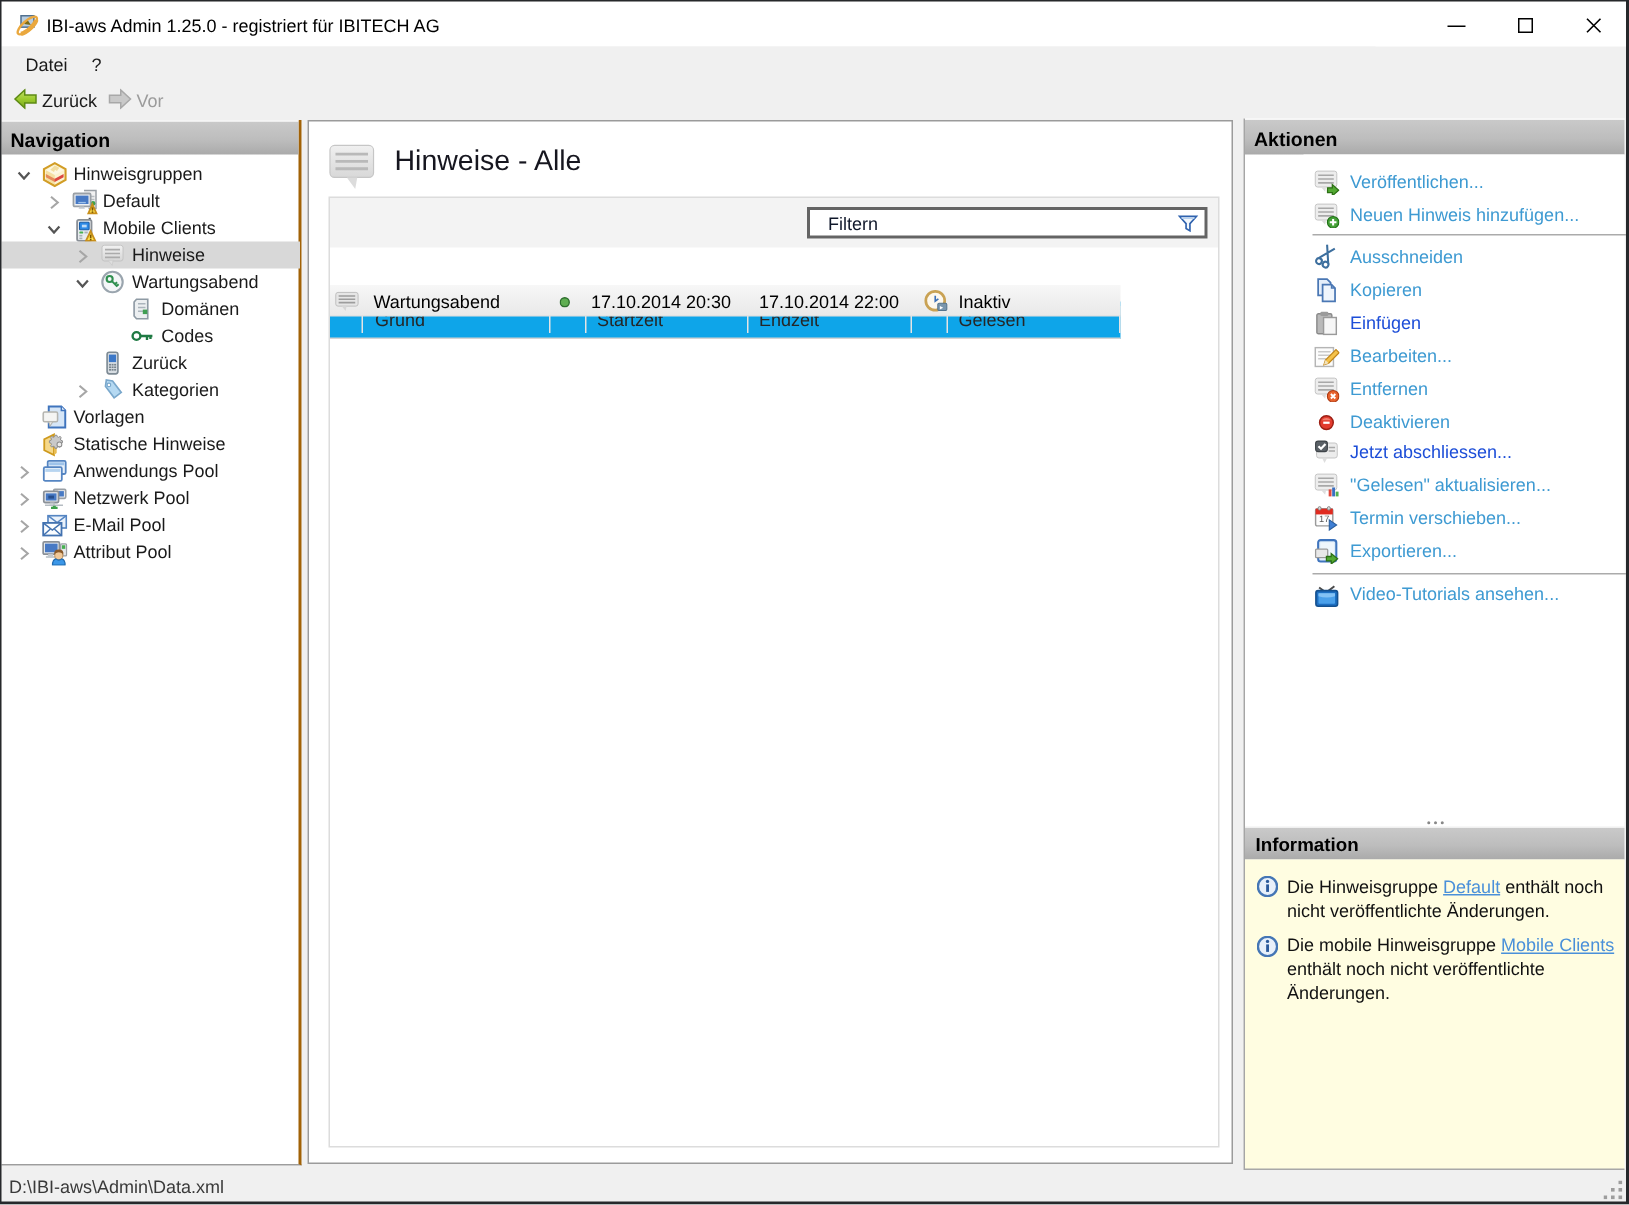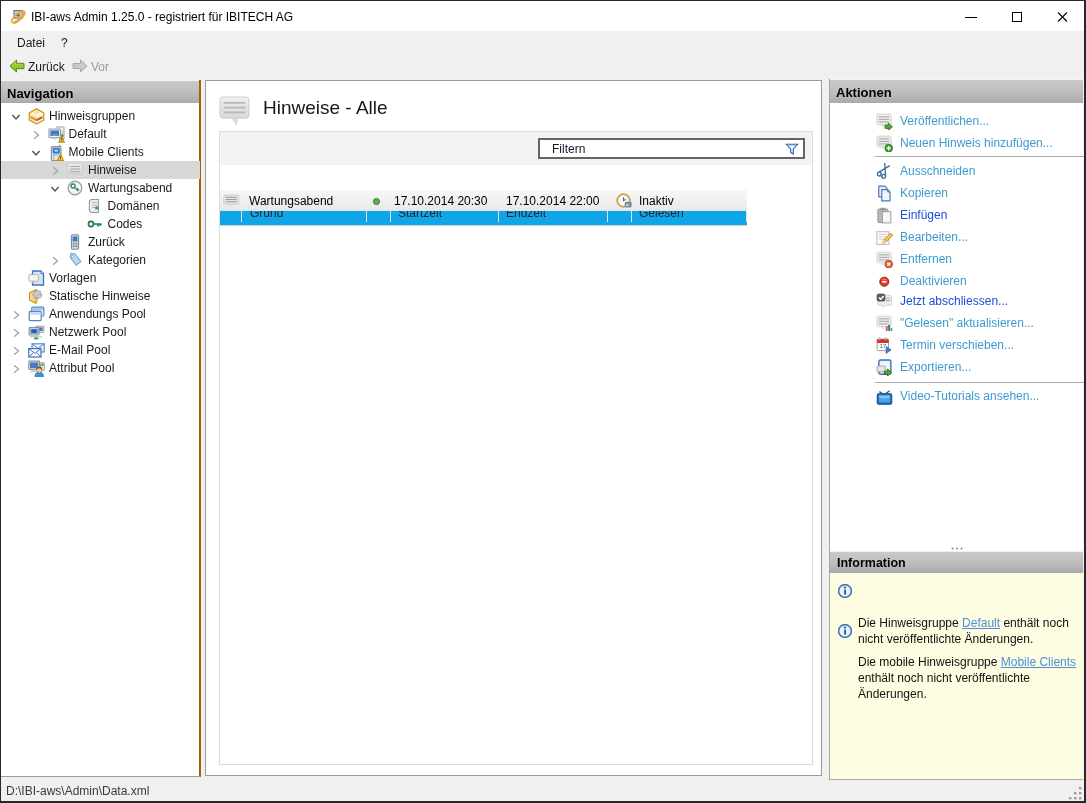--- a/index.html
+++ b/index.html
@@ -56,21 +56,21 @@
 .act { position:absolute; left:0; width:100%; height:22px; }
 .act .aicon { position:absolute; left:7px; top:3px; width:16px; height:16px; }
 .act .atxt { position:absolute; left:31px; top:4px; white-space:nowrap; }
 .blue { color:#3e9ad2; }
 .blk { color:#1d4ed8; }
 .asep { position:absolute; left:6px; width:232px; height:1px; background:#ababab; }
 #splitdots { position:absolute; left:121px; top:468px; width:12px; height:3px; }
 #infohead { position:absolute; left:0; top:472px; right:0; height:22px; background:linear-gradient(180deg,#c9c9c9 0%,#bdbdbd 55%,#aaaaaa 100%); border-top:1px solid #f0f0f0;}
 #infohead b { position:absolute; left:7px; top:4px; font-size:12.5px; color:#000; }
 #infobody { position:absolute; left:0; top:494px; right:0; bottom:0; background:#fffde1; border-bottom:1px solid #a8a8a8; }
-.inf { position:absolute; left:28px; font-size:12px; line-height:16px; color:#111; white-space:nowrap;margin-top:32px; }
+.inf { position:absolute; left:28px; font-size:12px; line-height:16px; color:#111; white-space:nowrap; }
 .inf a { color:#4a90d9; text-decoration:underline; }
 .iicon { position:absolute; left:8px; width:14px; height:14px; }
 
 #statusbar { position:absolute; left:1px; top:780px; width:1084px; height:21px; background:#f0f0f0; }
 #statusbar span { position:absolute; left:5px; top:4px; color:#3a3a3a; }
 </style>
 </head>
 <body>
 
 <div id="titlebar">

